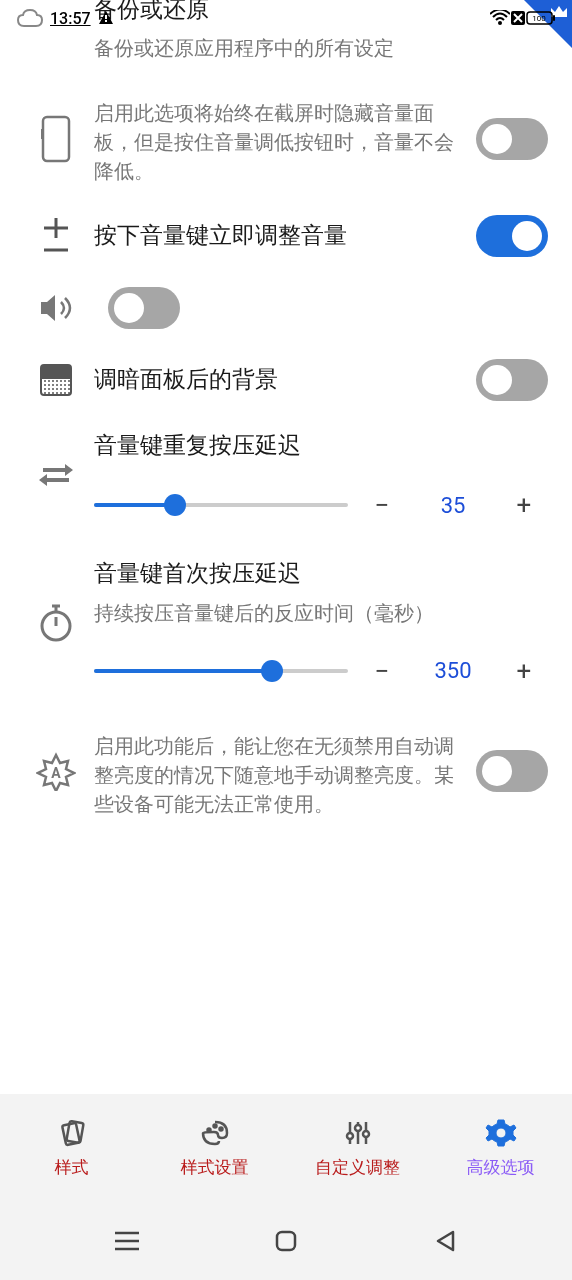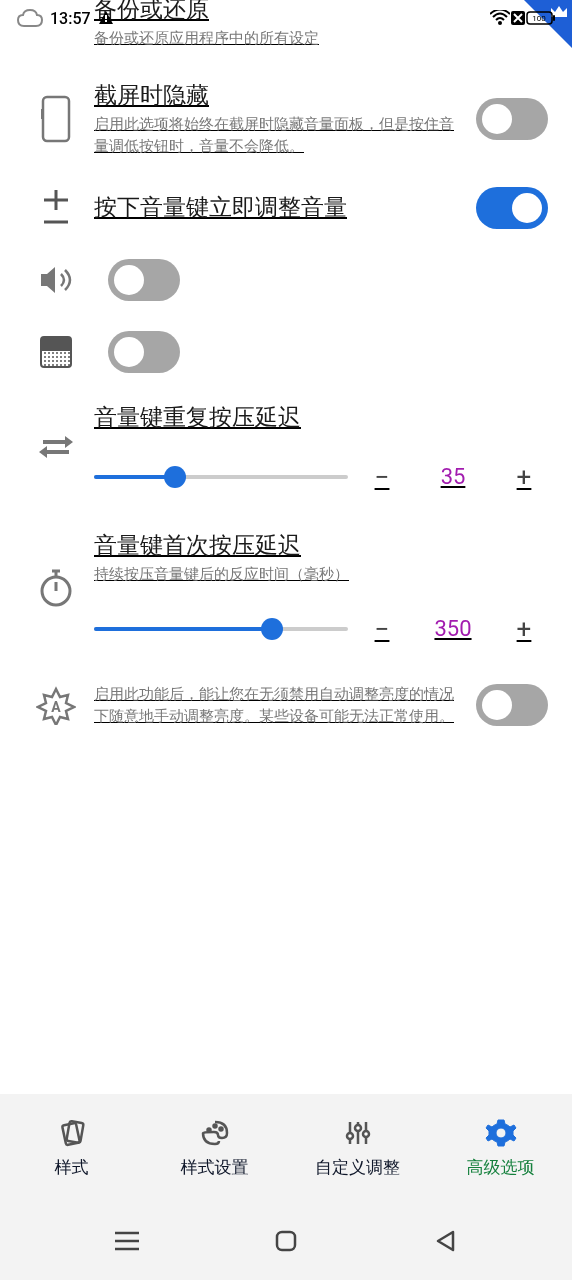--- a/index.html
+++ b/index.html
@@ -1,51 +1,51 @@
 <!DOCTYPE html>
 <html><head>
 <meta charset="utf-8">
 <style>
 * { margin: 0; padding: 0; box-sizing: border-box; font-family: -apple-system, BlinkMacSystemFont, "Segoe UI", Roboto, sans-serif; }
 body { width: 572px; height: 1280px; background: #fff; overflow: hidden; position: relative; }
 
-.status-bar { position: absolute; top: 0; left: 0; right: 0; height: 36px; display: flex; align-items: center; padding: 8px 16px; z-index: 10; }
+.status-bar { position: absolute; top: 0; left: 0; right: 0; height: 36px; display: flex; align-items: center; padding: 8px 16px; z-index: 10; text-decoration: underline; }
 .status-left { display: flex; align-items: center; gap: 6px; }
 .status-right { margin-left: auto; display: flex; align-items: center; gap: 0; }
 .status-time { font-size: 16px; font-weight: 500; color: #000; }
 .crown-corner { position: absolute; top: 0; right: 0; width: 0; height: 0; border-left: 48px solid transparent; border-top: 48px solid #1e5fd6; }
 .crown-corner svg { position: absolute; top: -44px; right: 3px; }
 
-.content { position: absolute; top: 0; left: 0; right: 0; bottom: 186px; overflow: hidden; text-decoration: underline; }
+.content { position: absolute; top: 0; left: 0; right: 0; bottom: 186px; overflow: hidden; }
 
 .setting-row { display: flex; align-items: flex-start; padding: 14px 24px 14px 18px; min-height: 72px; }
 .setting-icon-col { width: 76px; flex-shrink: 0; display: flex; justify-content: center; align-items: center; align-self: center; }
 .setting-body { flex: 1; min-width: 0; }
 .setting-title { font-size: 23px; color: #1a1a1a; line-height: 1.4; }
-.setting-desc { font-size: 15px; color: #777; line-height: 1.45; margin-top: 2px; }
+.setting-desc { font-size: 20px; color: #777; line-height: 1.45; margin-top: 8px; }
 .setting-control { width: 86px; flex-shrink: 0; display: flex; justify-content: flex-end; align-items: center; align-self: center; }
 
 .toggle { width: 72px; height: 42px; border-radius: 21px; position: relative; cursor: pointer; }
 .toggle.off { background: #a6a6a6; }
 .toggle.on { background: #1e6fdc; }
 .toggle-knob { width: 30px; height: 30px; border-radius: 50%; background: #fff; position: absolute; top: 6px; }
 .toggle.off .toggle-knob { left: 6px; }
 .toggle.on .toggle-knob { right: 6px; }
 
 .slider-row { display: flex; align-items: center; gap: 10px; margin-top: 28px; }
 .slider-track { flex: 1; height: 4px; background: #ccc; border-radius: 2px; position: relative; }
 .slider-fill { height: 100%; background: #1e6fdc; border-radius: 2px; }
 .slider-thumb { width: 22px; height: 22px; border-radius: 50%; background: #1e6fdc; position: absolute; top: 50%; transform: translate(-50%, -50%); }
 .slider-btn { width: 48px; text-align: center; font-size: 26px; color: #444; cursor: pointer; }
-.slider-val { width: 74px; text-align: center; font-size: 22px; color: #a21caf; }
+.slider-val { width: 74px; text-align: center; font-size: 22px; color: #1d4ed8; }
 
 .bottom-nav { position: absolute; bottom: 78px; left: 0; right: 0; height: 108px; background: #f3f3f3; display: flex; }
 .nav-item { flex: 1; display: flex; flex-direction: column; align-items: center; justify-content: center; gap: 8px; cursor: pointer; }
-.nav-label { font-size: 17px; color: #0f172a; }
-.nav-item.active .nav-label { color: #15803d; }
+.nav-label { font-size: 17px; color: #b91c1c; }
+.nav-item.active .nav-label { color: #8b5cf6; }
 .nav-item.active svg { fill: #1e6fdc; stroke: #1e6fdc; }
 
 .sys-nav { position: absolute; bottom: 0; left: 0; right: 0; height: 78px; background: #f3f3f3; display: flex; align-items: center; justify-content: space-around; padding: 0 48px; }
 .sys-btn { width: 60px; height: 44px; display: flex; align-items: center; justify-content: center; cursor: pointer; }
 </style>
 </head>
 <body>
 
 <div class="status-bar">
   <div class="status-left">
@@ -92,21 +92,20 @@
   </div>
 
   <div class="setting-row">
     <div class="setting-icon-col">
       <svg width="34" height="48" viewBox="0 0 34 48">
           <rect x="4" y="2" width="26" height="44" rx="4" fill="none" stroke="#777" stroke-width="2.5"></rect>
           <rect x="2" y="14" width="3" height="10" fill="#777"></rect>
         </svg>
     </div>
     <div class="setting-body">
-      <div class="setting-title">截屏时隐藏</div>
       <div class="setting-desc">启用此选项将始终在截屏时隐藏音量面板，但是按住音量调低按钮时，音量不会降低。</div>
     </div>
     <div class="setting-control">
       <div class="toggle off">
           <div class="toggle-knob"></div>
         </div>
     </div>
   </div>
 
   <div class="setting-row">
@@ -144,20 +143,23 @@
       <svg width="34" height="34" viewBox="0 0 34 34">
           <defs>
             <pattern id="dots" x="0" y="0" width="4" height="4" patternUnits="userSpaceOnUse">
               <circle cx="2" cy="2" r="1" fill="#555"></circle>
             </pattern>
           </defs>
           <rect x="2" y="2" width="30" height="30" rx="3" fill="url(#dots)" stroke="#555" stroke-width="2"></rect>
           <rect x="2" y="2" width="30" height="14" fill="#555"></rect>
         </svg>
     </div>
+    <div class="setting-body" style="align-self:center">
+      <div class="setting-title">调暗面板后的背景</div>
+    </div>
     <div class="setting-control">
       <div class="toggle off">
           <div class="toggle-knob"></div>
         </div>
     </div>
   </div>
 
   <div class="setting-row" style="padding-bottom:24px">
     <div class="setting-icon-col">
       <svg width="38" height="34" viewBox="0 0 38 34">

